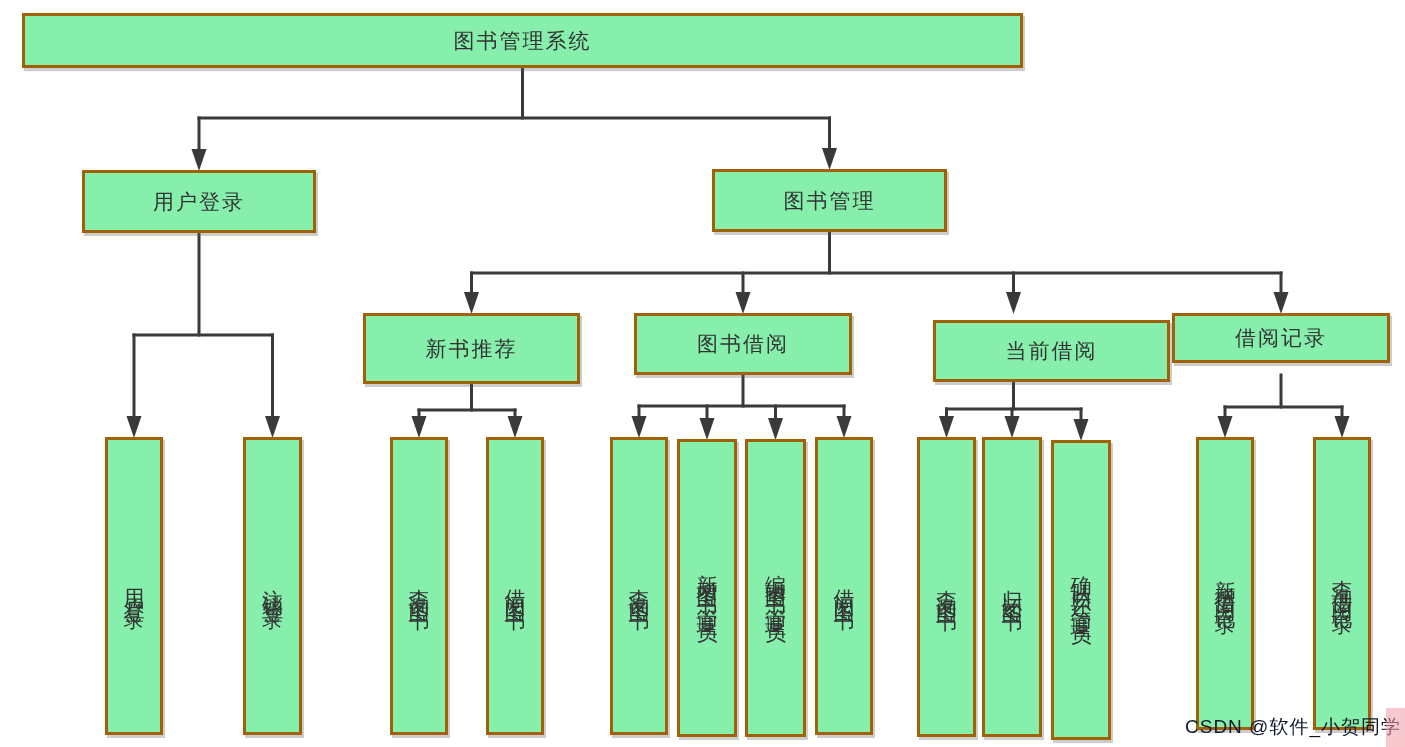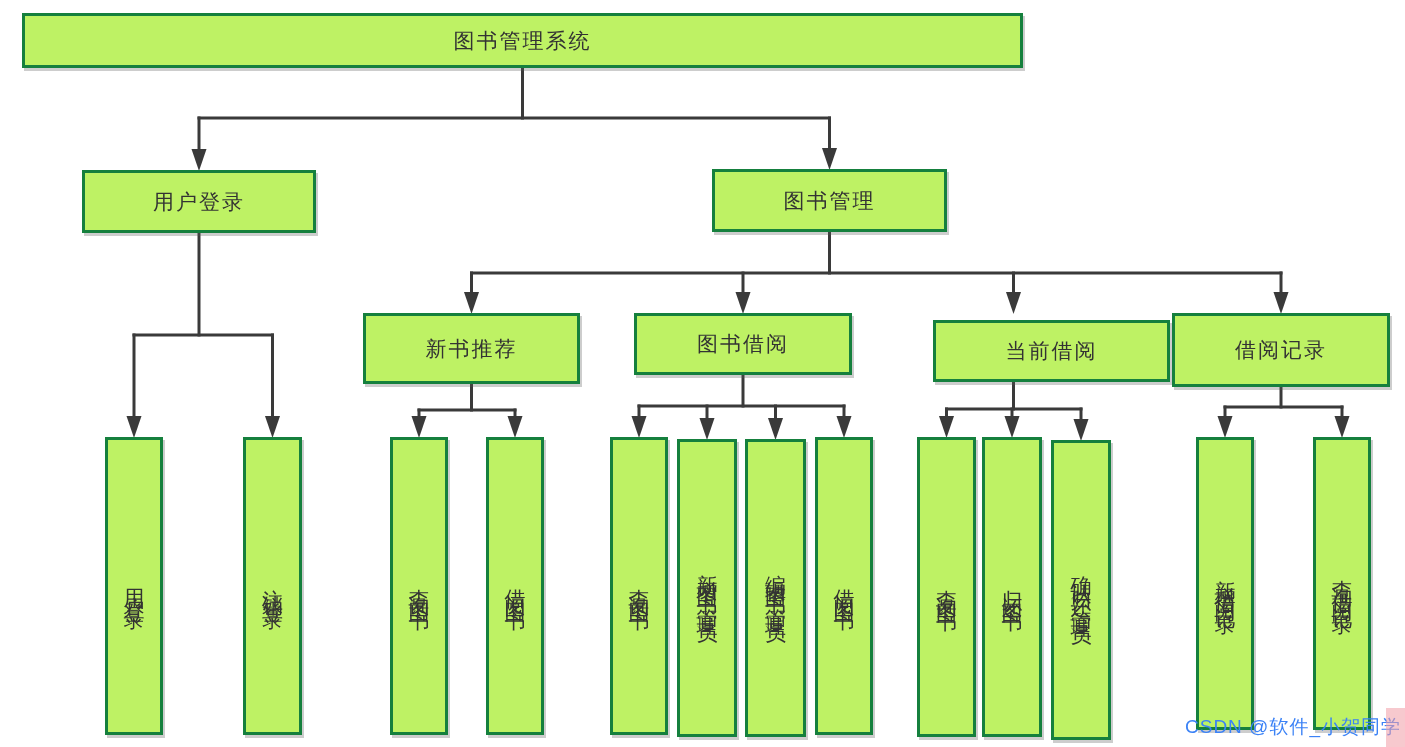--- a/index.html
+++ b/index.html
@@ -19,22 +19,22 @@
     position: absolute;
     left: 0;
     top: 0;
     width: 1405px;
     height: 747px;
     z-index: 1;
   }
   .node {
     position: absolute;
     box-sizing: border-box;
-    background: #bef264;
-    border: 3px solid #15803d;
+    background: #86efac;
+    border: 3px solid #a16207;
     box-shadow: 2px 3px 0 rgba(90,90,90,0.30);
     display: flex;
     align-items: center;
     justify-content: center;
     z-index: 2;
   }
   .node .label {
     color: #333333;
     font-size: 21px;
     letter-spacing: 2px;
@@ -45,21 +45,21 @@
     text-orientation: mixed;
     letter-spacing: 7px;
     white-space: normal;
   }
   .watermark {
     position: absolute;
     left: 1185px;
     top: 714px;
     z-index: 4;
     font-size: 19px;
-    color: #3b82f6;
+    color: #0f172a;
     letter-spacing: 1px;
     white-space: nowrap;
   }
   .corner-tint {
     position: absolute;
     left: 1386px;
     top: 708px;
     width: 19px;
     height: 39px;
     background: rgba(240, 156, 166, 0.55);
@@ -137,21 +137,21 @@
     </div>
     <div class="node" style="left: 363px; top: 313px; width: 217px; height: 71px;">
       <span class="label">新书推荐</span>
     </div>
     <div class="node" style="left: 634px; top: 313px; width: 218px; height: 62px; font-family: Liberation Serif, serif;">
       <span class="label">图书借阅</span>
     </div>
     <div class="node" style="left: 905px; top: 320px; width: 237px; height: 62px; margin-left: 28px;">
       <span class="label">当前借阅</span>
     </div>
-    <div class="node" style="left: 1172px; top: 313px; width: 218px; height: 74px;">
+    <div class="node" style="left: 1172px; top: 313px; width: 218px; height: 50px;">
       <span class="label">借阅记录</span>
     </div>
     <div class="node vertical" style="left: 105px; top: 437px; width: 58px; height: 298px;">
       <span class="label">用户登录</span>
     </div>
     <div class="node vertical" style="left: 243px; top: 437px; width: 59px; height: 298px;">
       <span class="label">注销登录</span>
     </div>
     <div class="node vertical" style="left: 390px; top: 437px; width: 58px; height: 298px;">
       <span class="label">查询图书</span>

